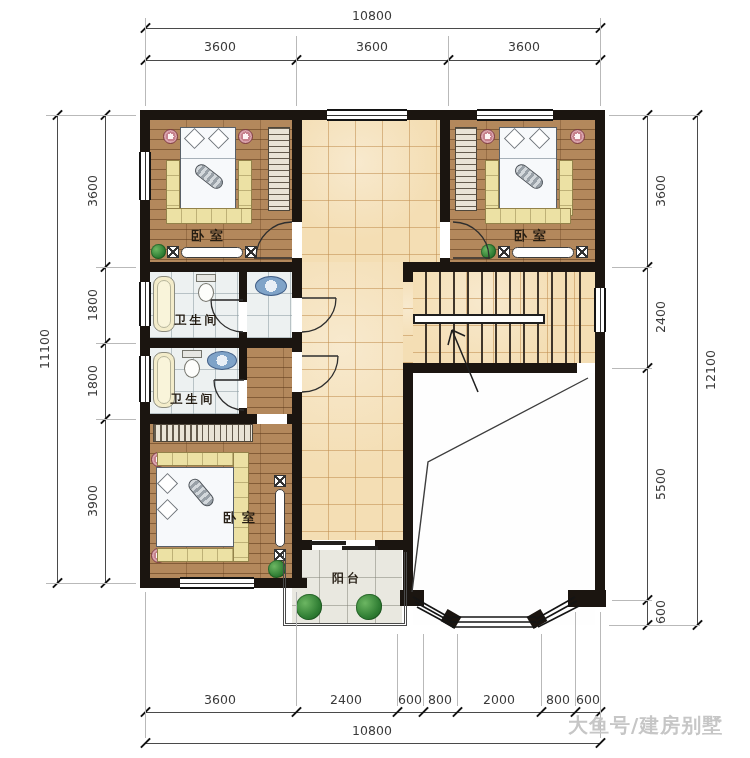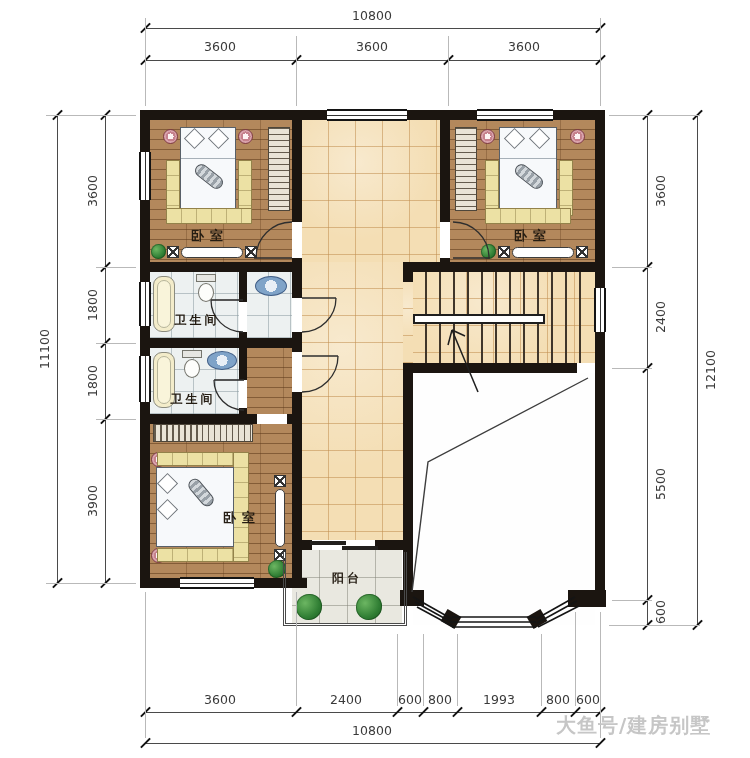--- a/index.html
+++ b/index.html
@@ -278,21 +278,21 @@
   <div class="tick" style="left:457px;top:712px;"></div>
   <div class="tick" style="left:541px;top:712px;"></div>
   <div class="tick" style="left:575px;top:712px;"></div>
   <div class="tick" style="left:600px;top:712px;"></div>
   <div class="tick" style="left:145px;top:743px;"></div>
   <div class="tick" style="left:600px;top:743px;"></div>
   <div class="dim" style="left:220px;top:699px;">3600</div>
   <div class="dim" style="left:346px;top:699px;">2400</div>
   <div class="dim" style="left:410px;top:699px;">600</div>
   <div class="dim" style="left:440px;top:699px;">800</div>
-  <div class="dim" style="left:499px;top:699px;">1993</div>
+  <div class="dim" style="left:499px;top:699px;">2000</div>
   <div class="dim" style="left:558px;top:699px;">800</div>
   <div class="dim" style="left:588px;top:699px;">600</div>
   <div class="dim" style="left:372px;top:730px;">10800</div>
 
   <div class="dline-v" style="left:105px;top:115px;height:468px;"></div>
   <div class="dline-v" style="left:57px;top:115px;height:468px;"></div>
   <div class="tick" style="left:105px;top:115px;"></div>
   <div class="tick" style="left:105px;top:267px;"></div>
   <div class="tick" style="left:105px;top:343px;"></div>
   <div class="tick" style="left:105px;top:419px;"></div>
@@ -336,15 +336,15 @@
   <div class="ext-h" style="left:609px;top:625px;width:91px;"></div>
   <div class="ext-v" style="left:145px;top:592px;height:146px;"></div>
   <div class="ext-v" style="left:296px;top:592px;height:114px;"></div>
   <div class="ext-v" style="left:397px;top:634px;height:72px;"></div>
   <div class="ext-v" style="left:423px;top:634px;height:72px;"></div>
   <div class="ext-v" style="left:457px;top:634px;height:72px;"></div>
   <div class="ext-v" style="left:541px;top:634px;height:72px;"></div>
   <div class="ext-v" style="left:575px;top:612px;height:94px;"></div>
   <div class="ext-v" style="left:600px;top:612px;height:126px;"></div>
 
-  <div class="wm" style="left:556px;top:712px;">大鱼号/建房别墅</div>
+  <div class="wm" style="left:568px;top:712px;">大鱼号/建房别墅</div>
 
 </div>
 
 </body></html>

